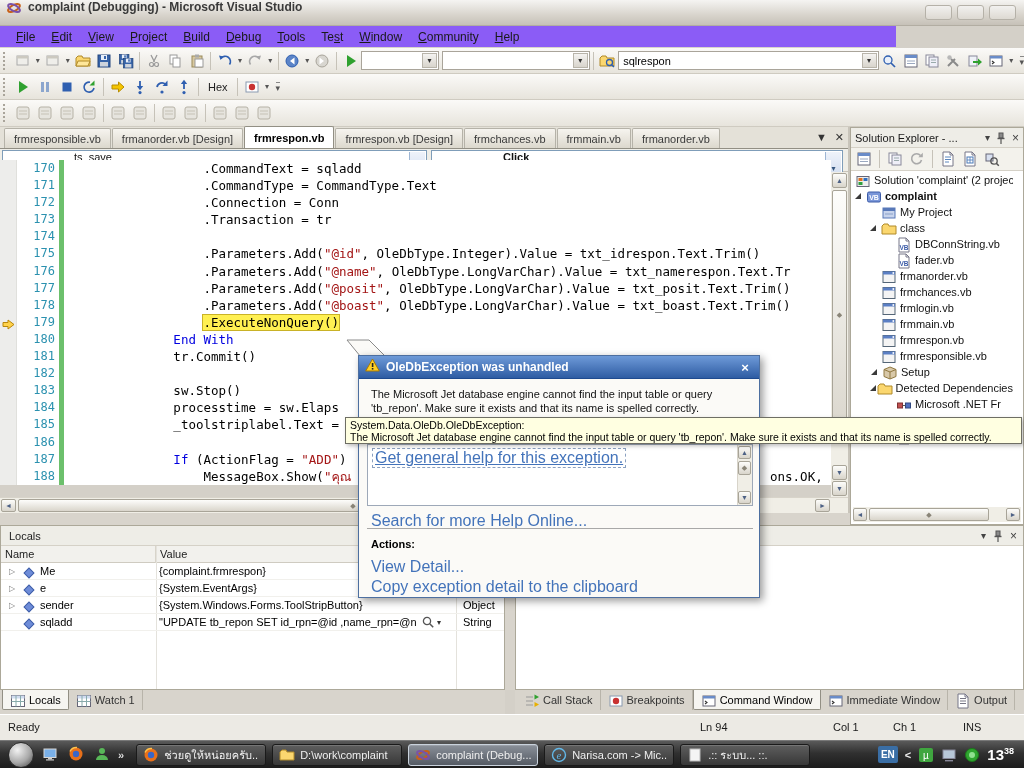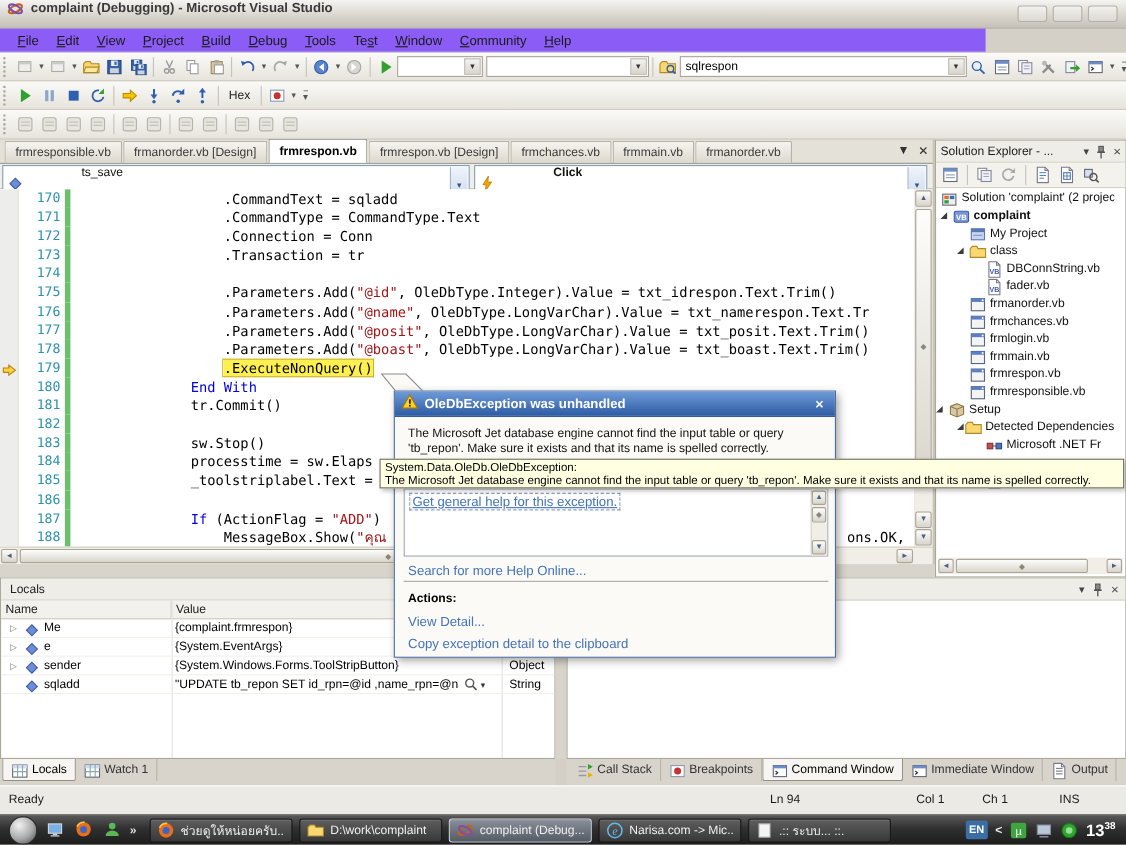--- a/index.html
+++ b/index.html
@@ -55,21 +55,21 @@
     border-bottom:1px solid #C9C5BB; display:flex; }
   .navcombo { position:relative; height:36px; margin-top:1px; background:#fff; border:1px solid #7F9DB9;
     display:flex; align-items:center; font-size:11px; }
   .navcombo .cicon { width:16px; margin-left:3px; }
   .navcombo .ctext { margin-left:3px; color:#111; }
   .navcombo .cdd { position:absolute; right:1px; top:1px; bottom:1px; width:16px;
     background:linear-gradient(#EFF3FA,#C8D6EC); border-left:1px solid #9EB6D4; font-size:8px; color:#35567E;
     display:flex; align-items:center; justify-content:center; }
 
   
-  #editor { position:absolute; left:0; top:172px; width:831px; height:325px; background:#fff; overflow:hidden; }
+  #editor { position:absolute; left:0; top:160px; width:831px; height:325px; background:#fff; overflow:hidden; }
   #gutterbg { position:absolute; left:0; top:0; width:17px; height:325px; background:#EDEDEB; border-right:1px solid #E0E0DC; }
   .crow { position:relative; height:17.1px; white-space:pre; font-family:"DejaVu Sans Mono",monospace; font-size:12.5px; line-height:17px; }
   .ln { position:absolute; left:17px; top:0; width:38px; text-align:right; color:#2B91AF; font-size:12px; }
   .cbar { position:absolute; left:59px; top:0; width:5px; height:17.1px; background:#6CC06C; }
   .ctext { position:absolute; left:68px; top:0; }
   .cp { color:#000; } .ck { color:#0000E0; } .cs { color:#A31515; }
   .cur { background:#FFF052; box-shadow:0 0 0 1px #C9B227; }
   .stmt-arrow { position:absolute; left:2px; top:3px; }
   .cfrag { position:absolute; left:770px; top:0; color:#000; }
   .vscroll { position:absolute; left:831px; top:172px; width:17px; height:325px; background:#F0EEE6; }
@@ -163,21 +163,21 @@
     border:1px solid #4D6FA0; box-shadow:3px 3px 8px rgba(0,0,0,.4); z-index:50; }
   .xhead { height:23px; background:linear-gradient(#6E9AD8,#2E5CA3); display:flex; align-items:center; padding:0 6px;
     border-bottom:1px solid #1E4A8F; }
   .xtitle { color:#fff; font-size:12px; font-weight:bold; margin-left:6px; }
   .xclose { margin-left:auto; color:#fff; font-size:13px; font-weight:bold; width:16px; text-align:center; }
   .xmsg { position:absolute; left:12px; top:31px; width:378px; font-size:11px; color:#111; line-height:14px; }
   .xlist { position:absolute; left:8px; top:88px; width:386px; height:62px; background:#fff; border:1px solid #9DA8B8; }
   .xlist .helplink { position:absolute; left:4px; top:3px; border:1px dashed #8AA0C0; padding:0 2px;
     text-decoration:underline; }
   .xsb { position:absolute; right:0; top:0; bottom:0; width:15px; background:#F0EEE6; border-left:1px solid #D8D4CA; }
-  .xlink { font-size:12px; color:#4373BA; display:block; position:absolute; left:12px; }
+  .xlink { font-size:16px; color:#4373BA; display:block; position:absolute; left:12px; }
   .xdiv { position:absolute; left:8px; top:172px; width:386px; height:1px; background:#A8A8A8; }
   .xactions { position:absolute; left:12px; top:182px; font-size:11px; font-weight:bold; color:#000; }
 
   
   #tooltip { position:absolute; left:345px; top:417px; width:677px; height:27px; background:#FFFFE1;
     border:1px solid #6E6E64; z-index:60; font-size:10.5px; color:#000; padding:1px 4px; white-space:nowrap; overflow:hidden;
     box-shadow:2px 2px 4px rgba(0,0,0,.25); }
   #tooltip div { line-height:12px; }
 </style>
 </head>
@@ -769,21 +769,21 @@
         </div>
         <div class="trow" style="padding-left: 19px;">
           <span class="texp"></span>
           <span class="ticon"><svg width="16" height="16" viewBox="0 0 16 16">
               <rect x="2" y="2.5" width="12" height="11" fill="#F4F4F4" stroke="#567"></rect>
               <rect x="2" y="2.5" width="12" height="3" fill="#5B7FC4"></rect>
               <circle cx="12.3" cy="4" r=".9" fill="#fff"></circle>
             </svg></span>
           <span class="tlabel">frmresponsible.vb</span>
         </div>
-        <div class="trow" style="padding-left: 0;">
+        <div class="trow" style="padding-left: 20px;">
           <span class="texp">
             <span class="tri"></span>
           </span>
           <span class="ticon"><svg width="16" height="16" viewBox="0 0 16 16">
               <path d="M8 2l6 2.5v7L8 14 2 11.5v-7z" fill="#D8C8A8" stroke="#907840"></path>
               <path d="M2 4.5L8 7l6-2.5M8 7v7" stroke="#907840" fill="none"></path>
             </svg></span>
           <span class="tlabel">Setup</span>
         </div>
         <div class="trow" style="padding-left: 19px;">

